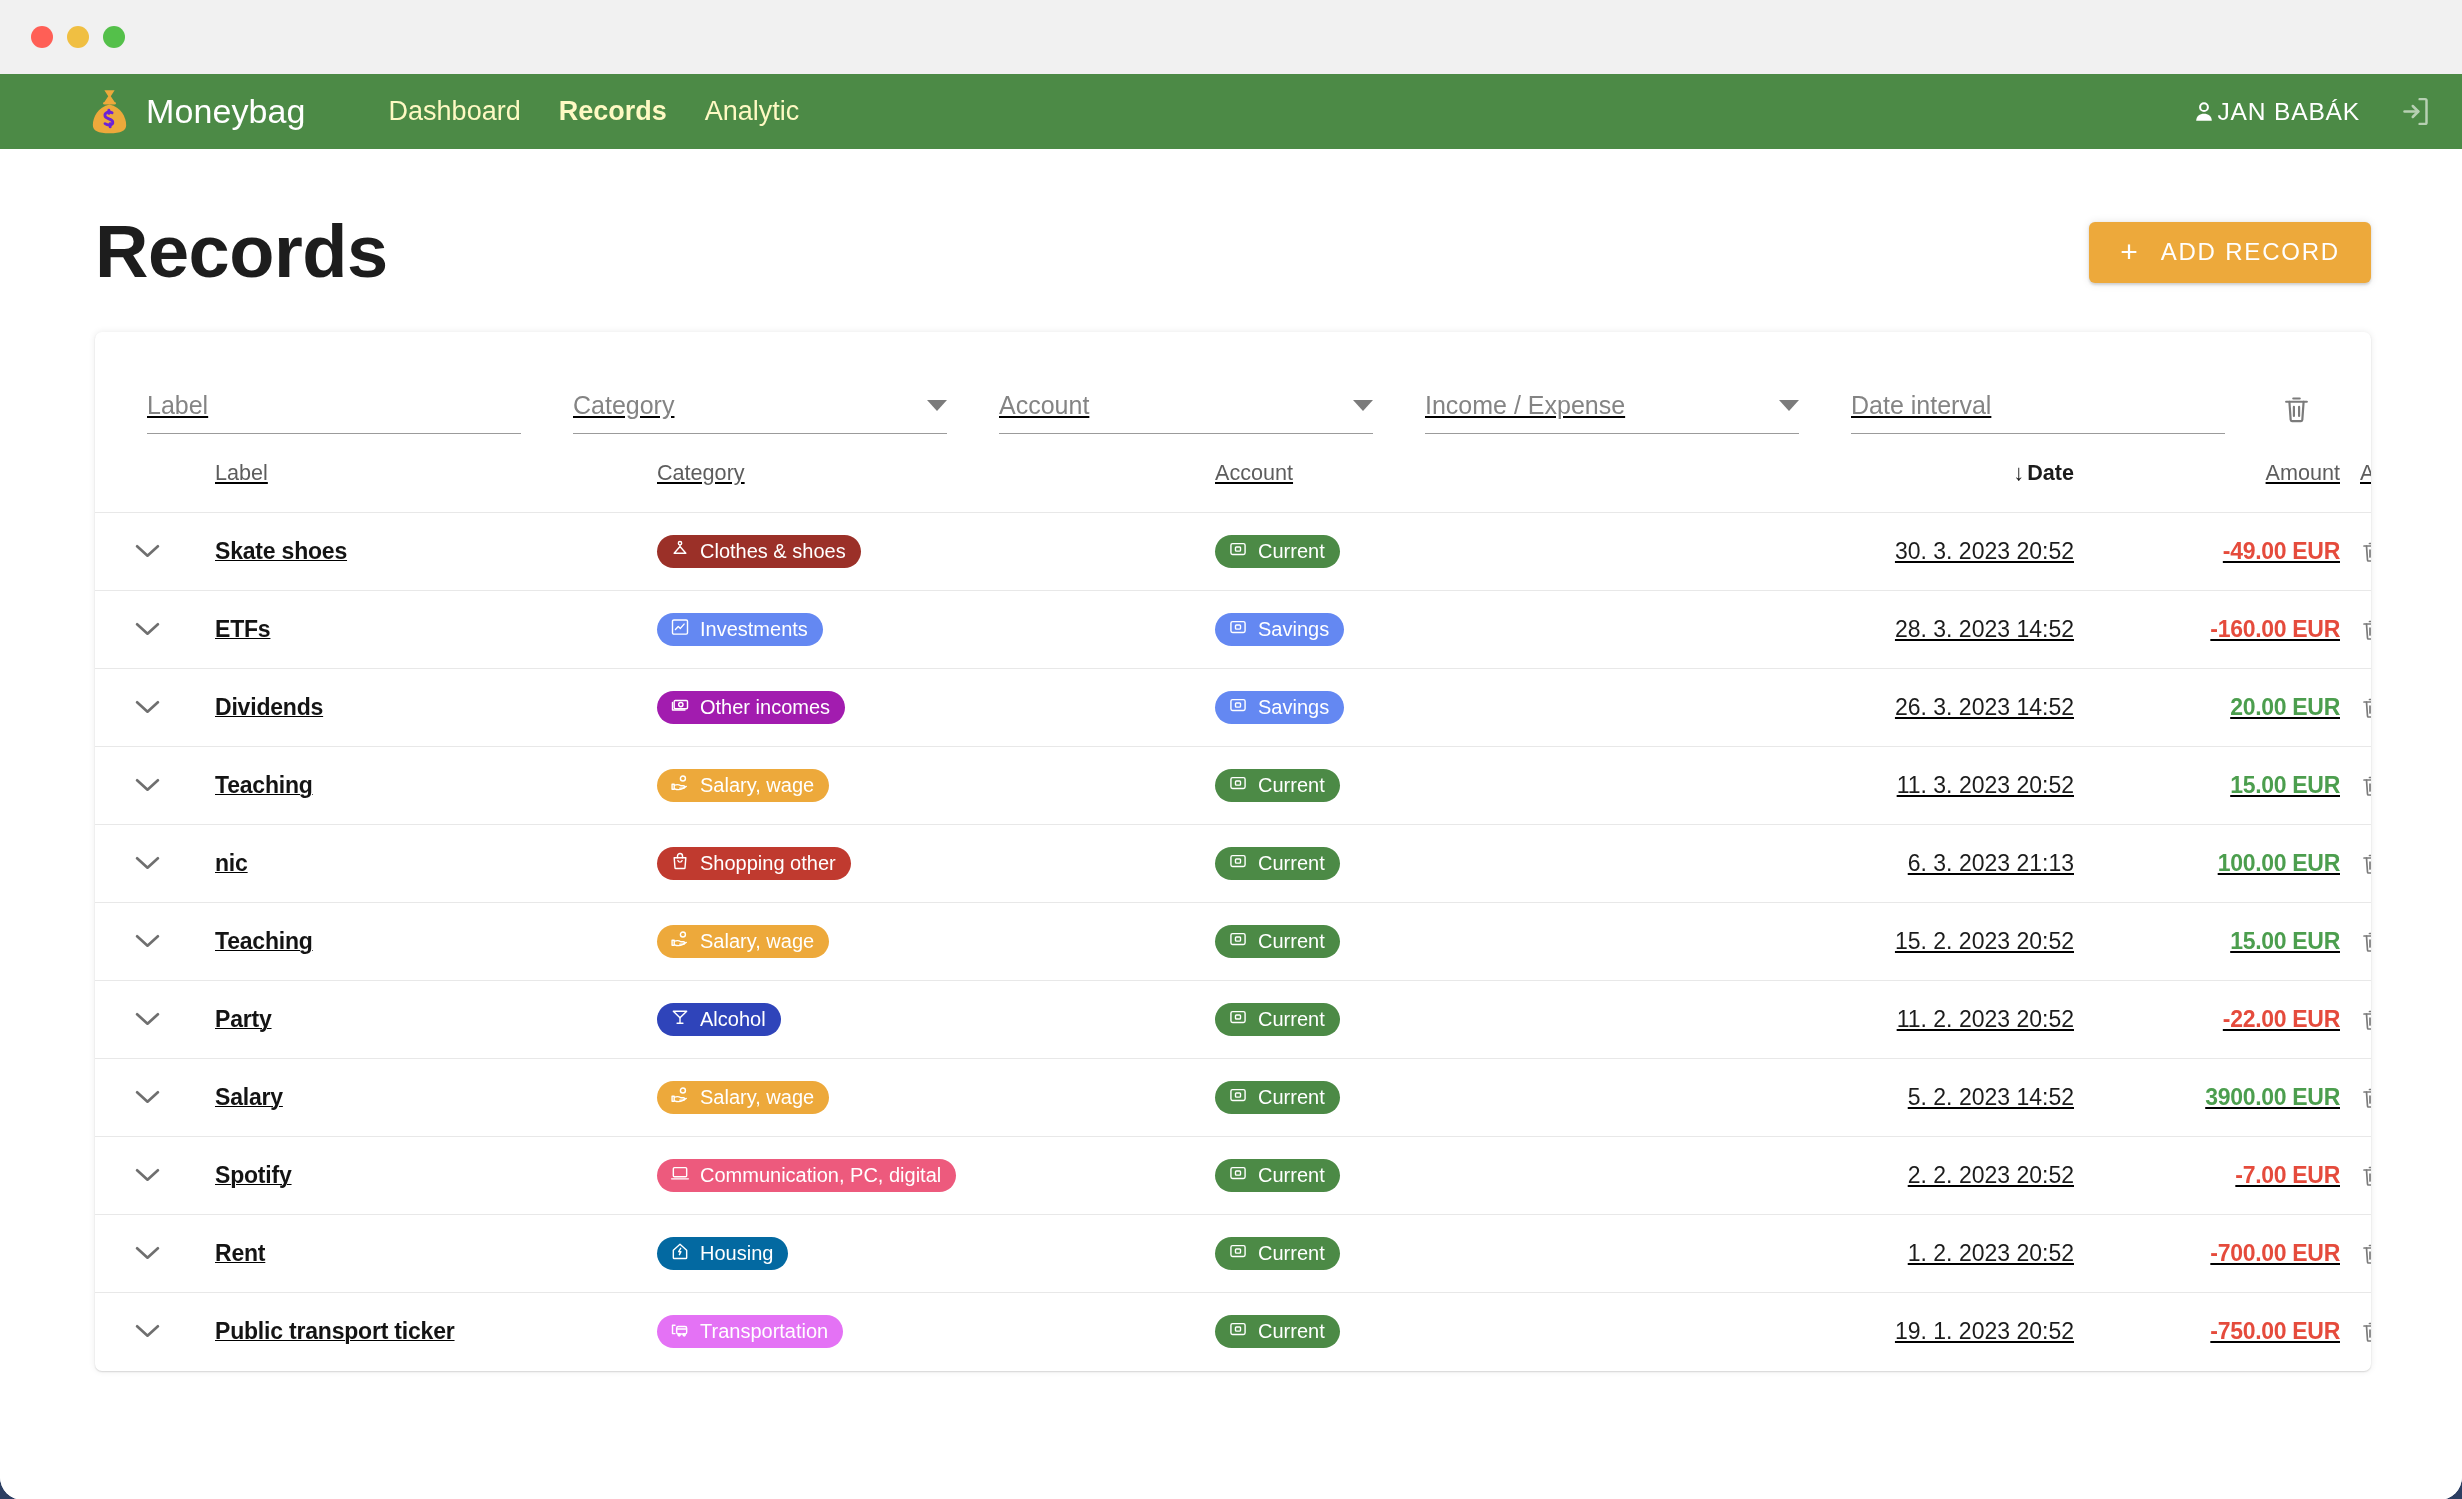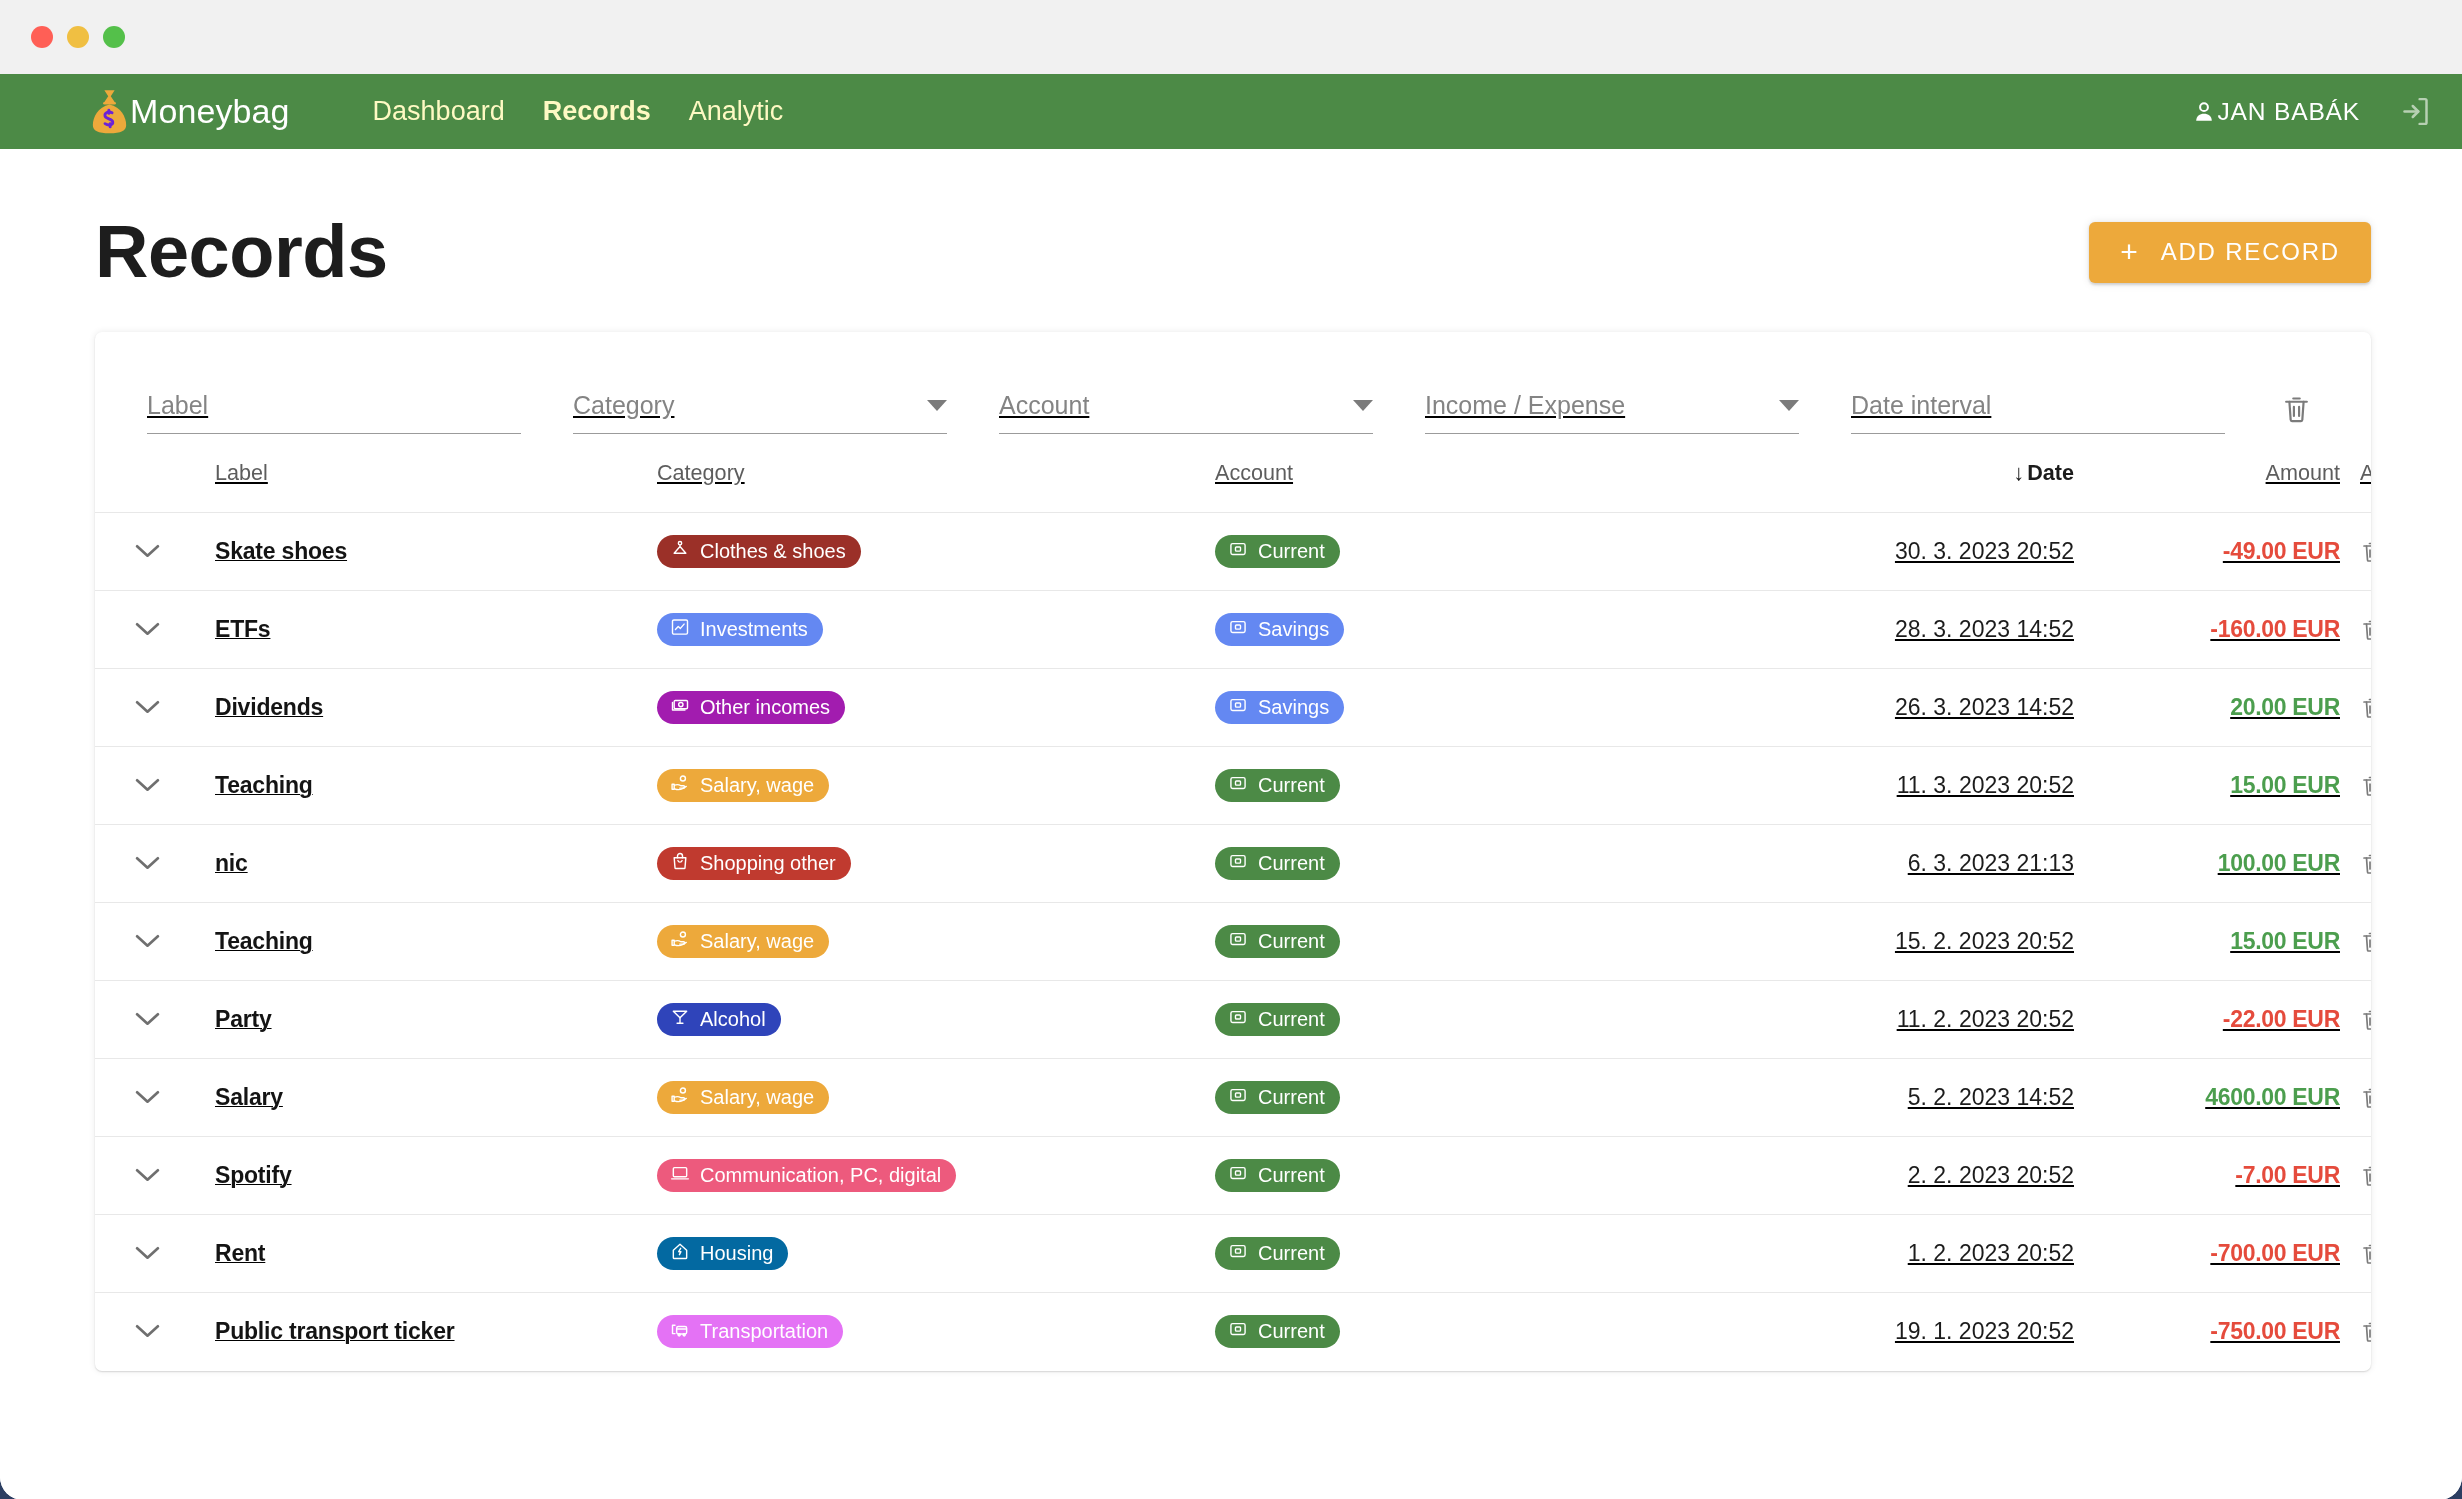--- a/index.html
+++ b/index.html
@@ -37,21 +37,21 @@
 
   
   .navbar {
     height: 75px;
     background: #4c8a46;
     display: flex;
     align-items: center;
     padding: 0 30px 0 89px;
     flex: 0 0 auto;
   }
-  .brand { display: flex; align-items: center; }
+  .brand { display: flex; align-items: center; gap: 16px; }
   .brand-icon { width: 41px; height: 45px; display:block; }
   .brand-name {
     color: #ffffff;
     font-size: 34px;
     font-family: "Liberation Sans Narrow", "Liberation Sans", sans-serif;
     letter-spacing: 0.1px;
     white-space: nowrap;
   }
   .nav-links { display: flex; align-items: center; gap: 0; margin-left: 64px; }
   .nav-link {
@@ -634,21 +634,21 @@
                   <span><svg viewBox="0 0 24 24" fill="none" stroke="#ffffff" stroke-width="1.7" stroke-linecap="round" stroke-linejoin="round">
                       <rect x="3.5" y="5.5" width="17" height="13" rx="2"></rect>
                       <rect x="9" y="9.5" width="6" height="5" rx="1"></rect>
                     </svg></span>
                   <span>Current</span>
                 </span></td>
               <td>
                 <div class="cell-date">5. 2. 2023 14:52</div>
               </td>
               <td>
-                <div class="cell-amt amt-pos">4600.00 EUR</div>
+                <div class="cell-amt amt-pos">3900.00 EUR</div>
               </td>
               <td>
                 <div class="actions">
                   <span>
                     <svg class="icon-act" viewBox="0 0 24 24" fill="none" stroke="#7b7b7b" stroke-width="1.7" stroke-linecap="round" stroke-linejoin="round">
                       <path d="M4 6 h16"></path>
                       <path d="M9.5 3.5 h5"></path>
                       <path d="M6.5 6 l1 14 a1 1 0 0 0 1 1 h7 a1 1 0 0 0 1 -1 l1 -14"></path>
                       <path d="M10 10 v7 M14 10 v7"></path>
                     </svg>

